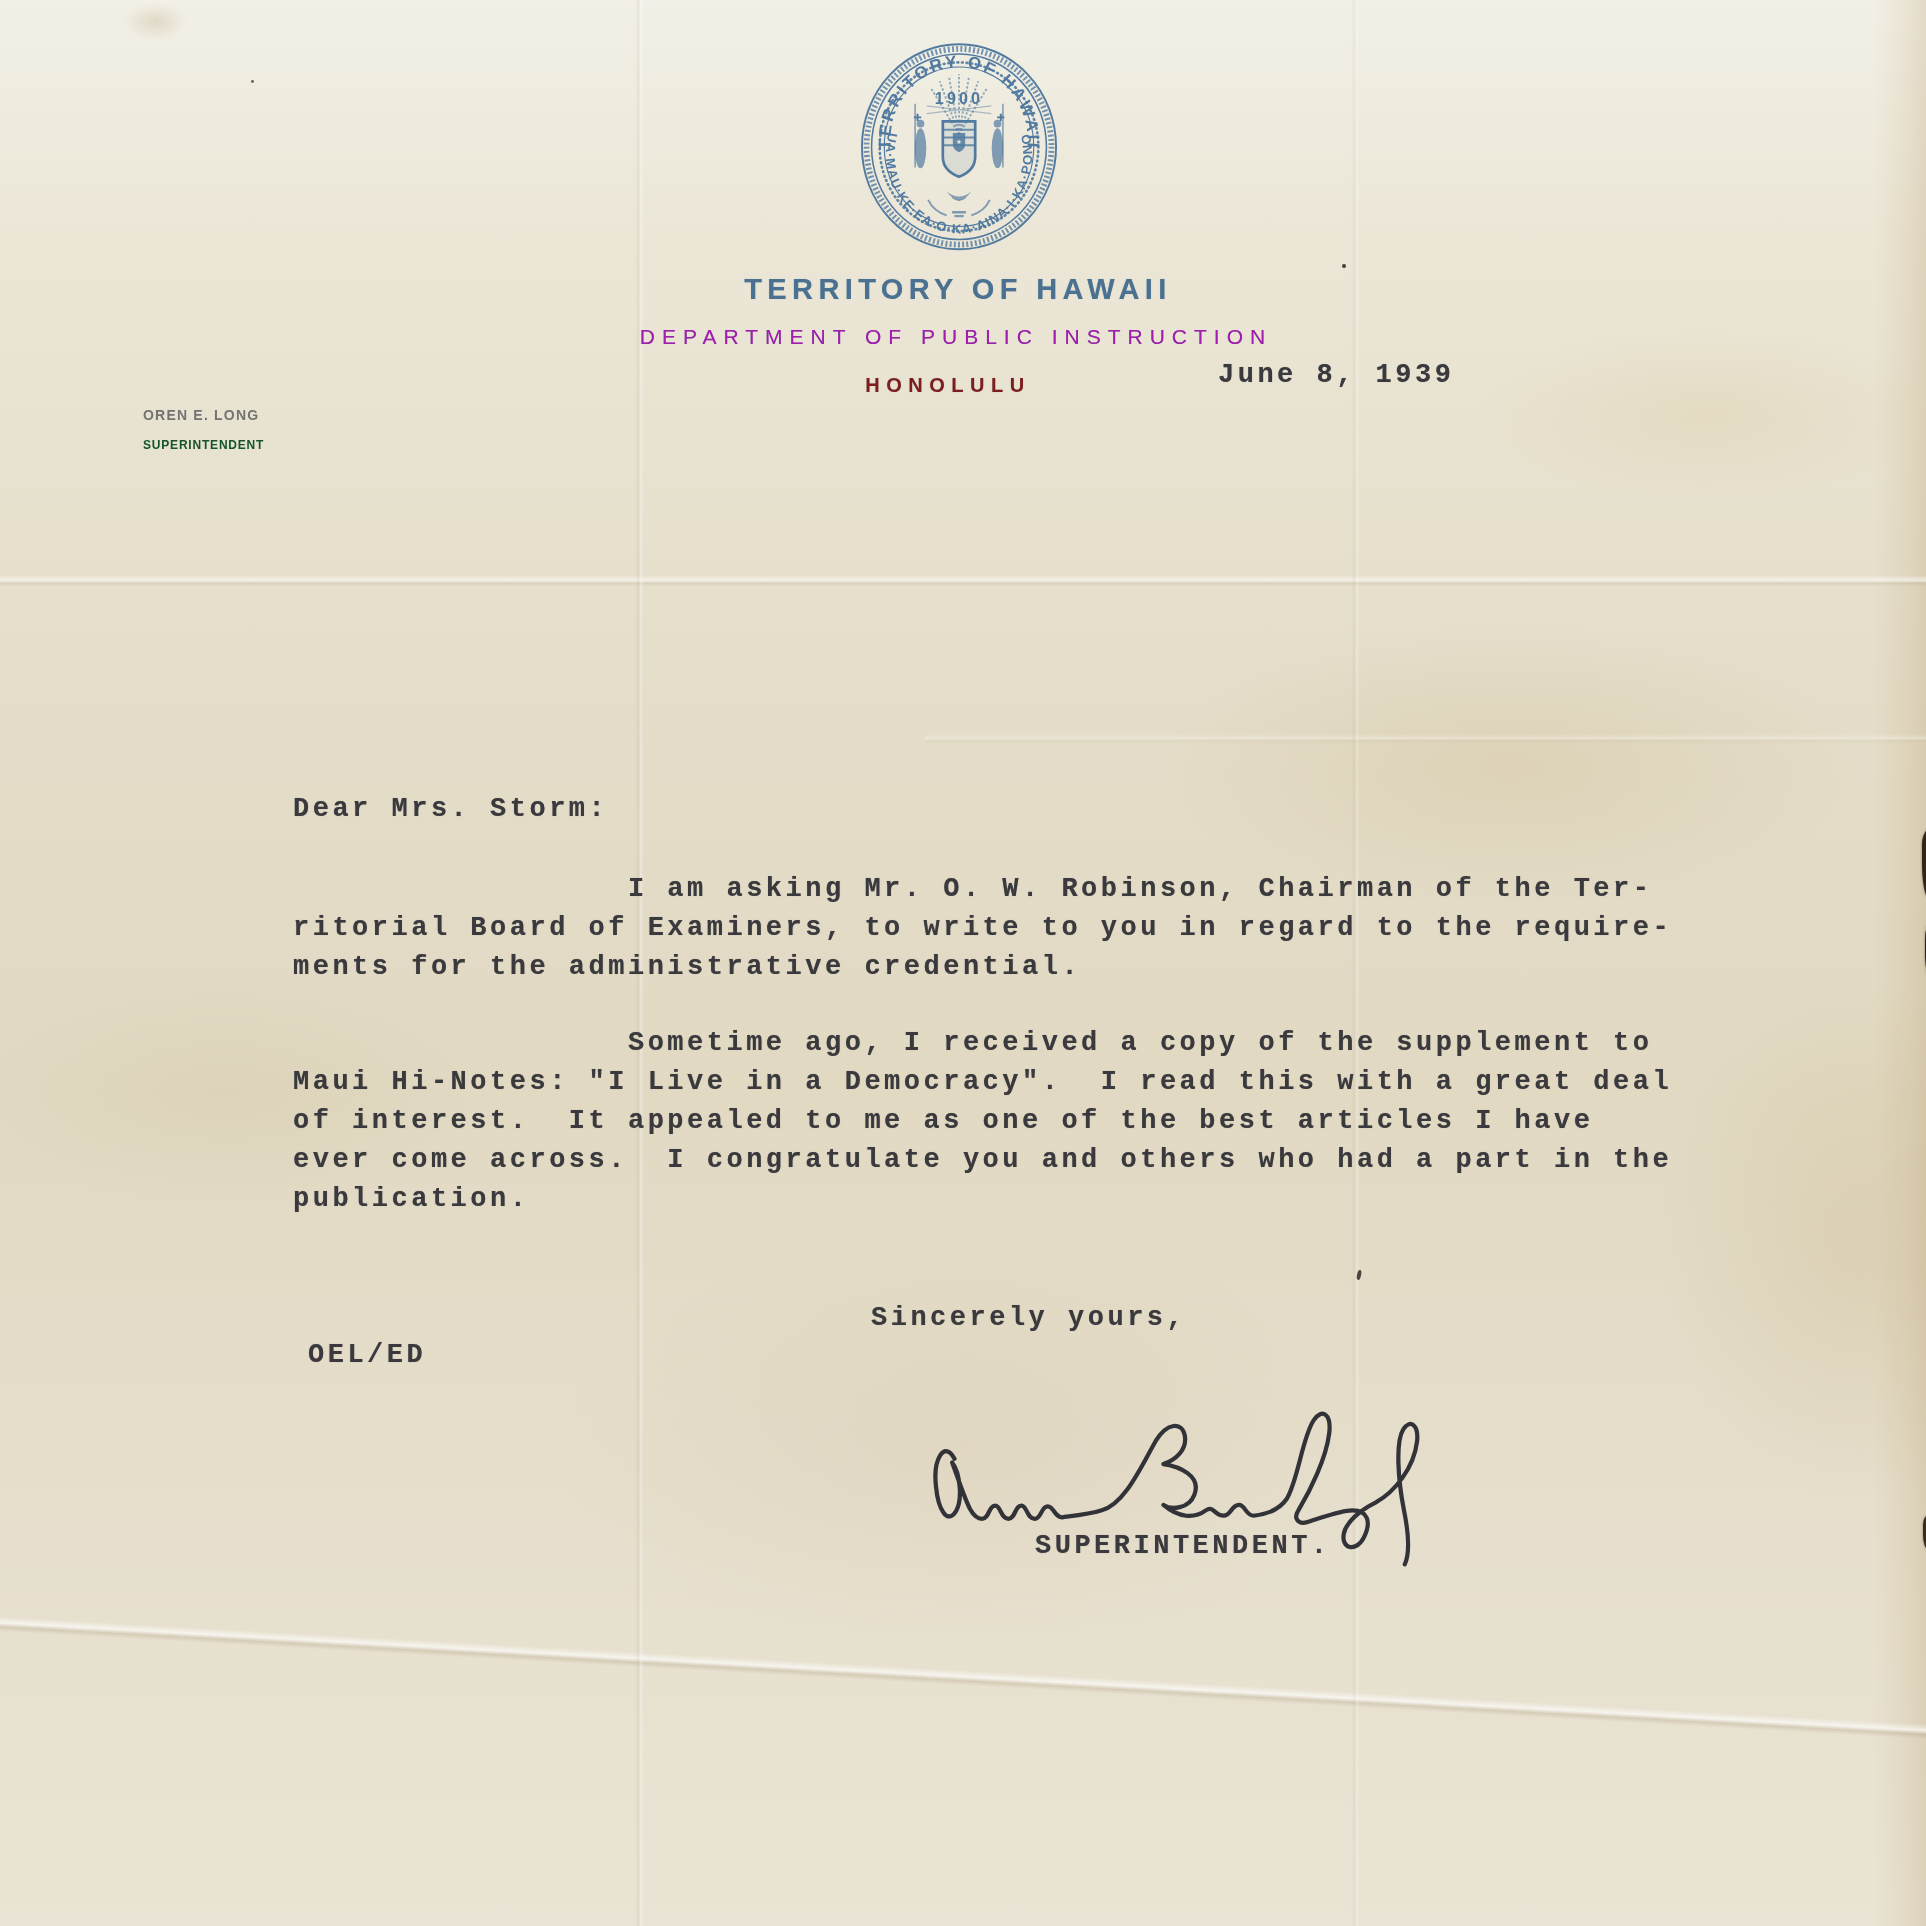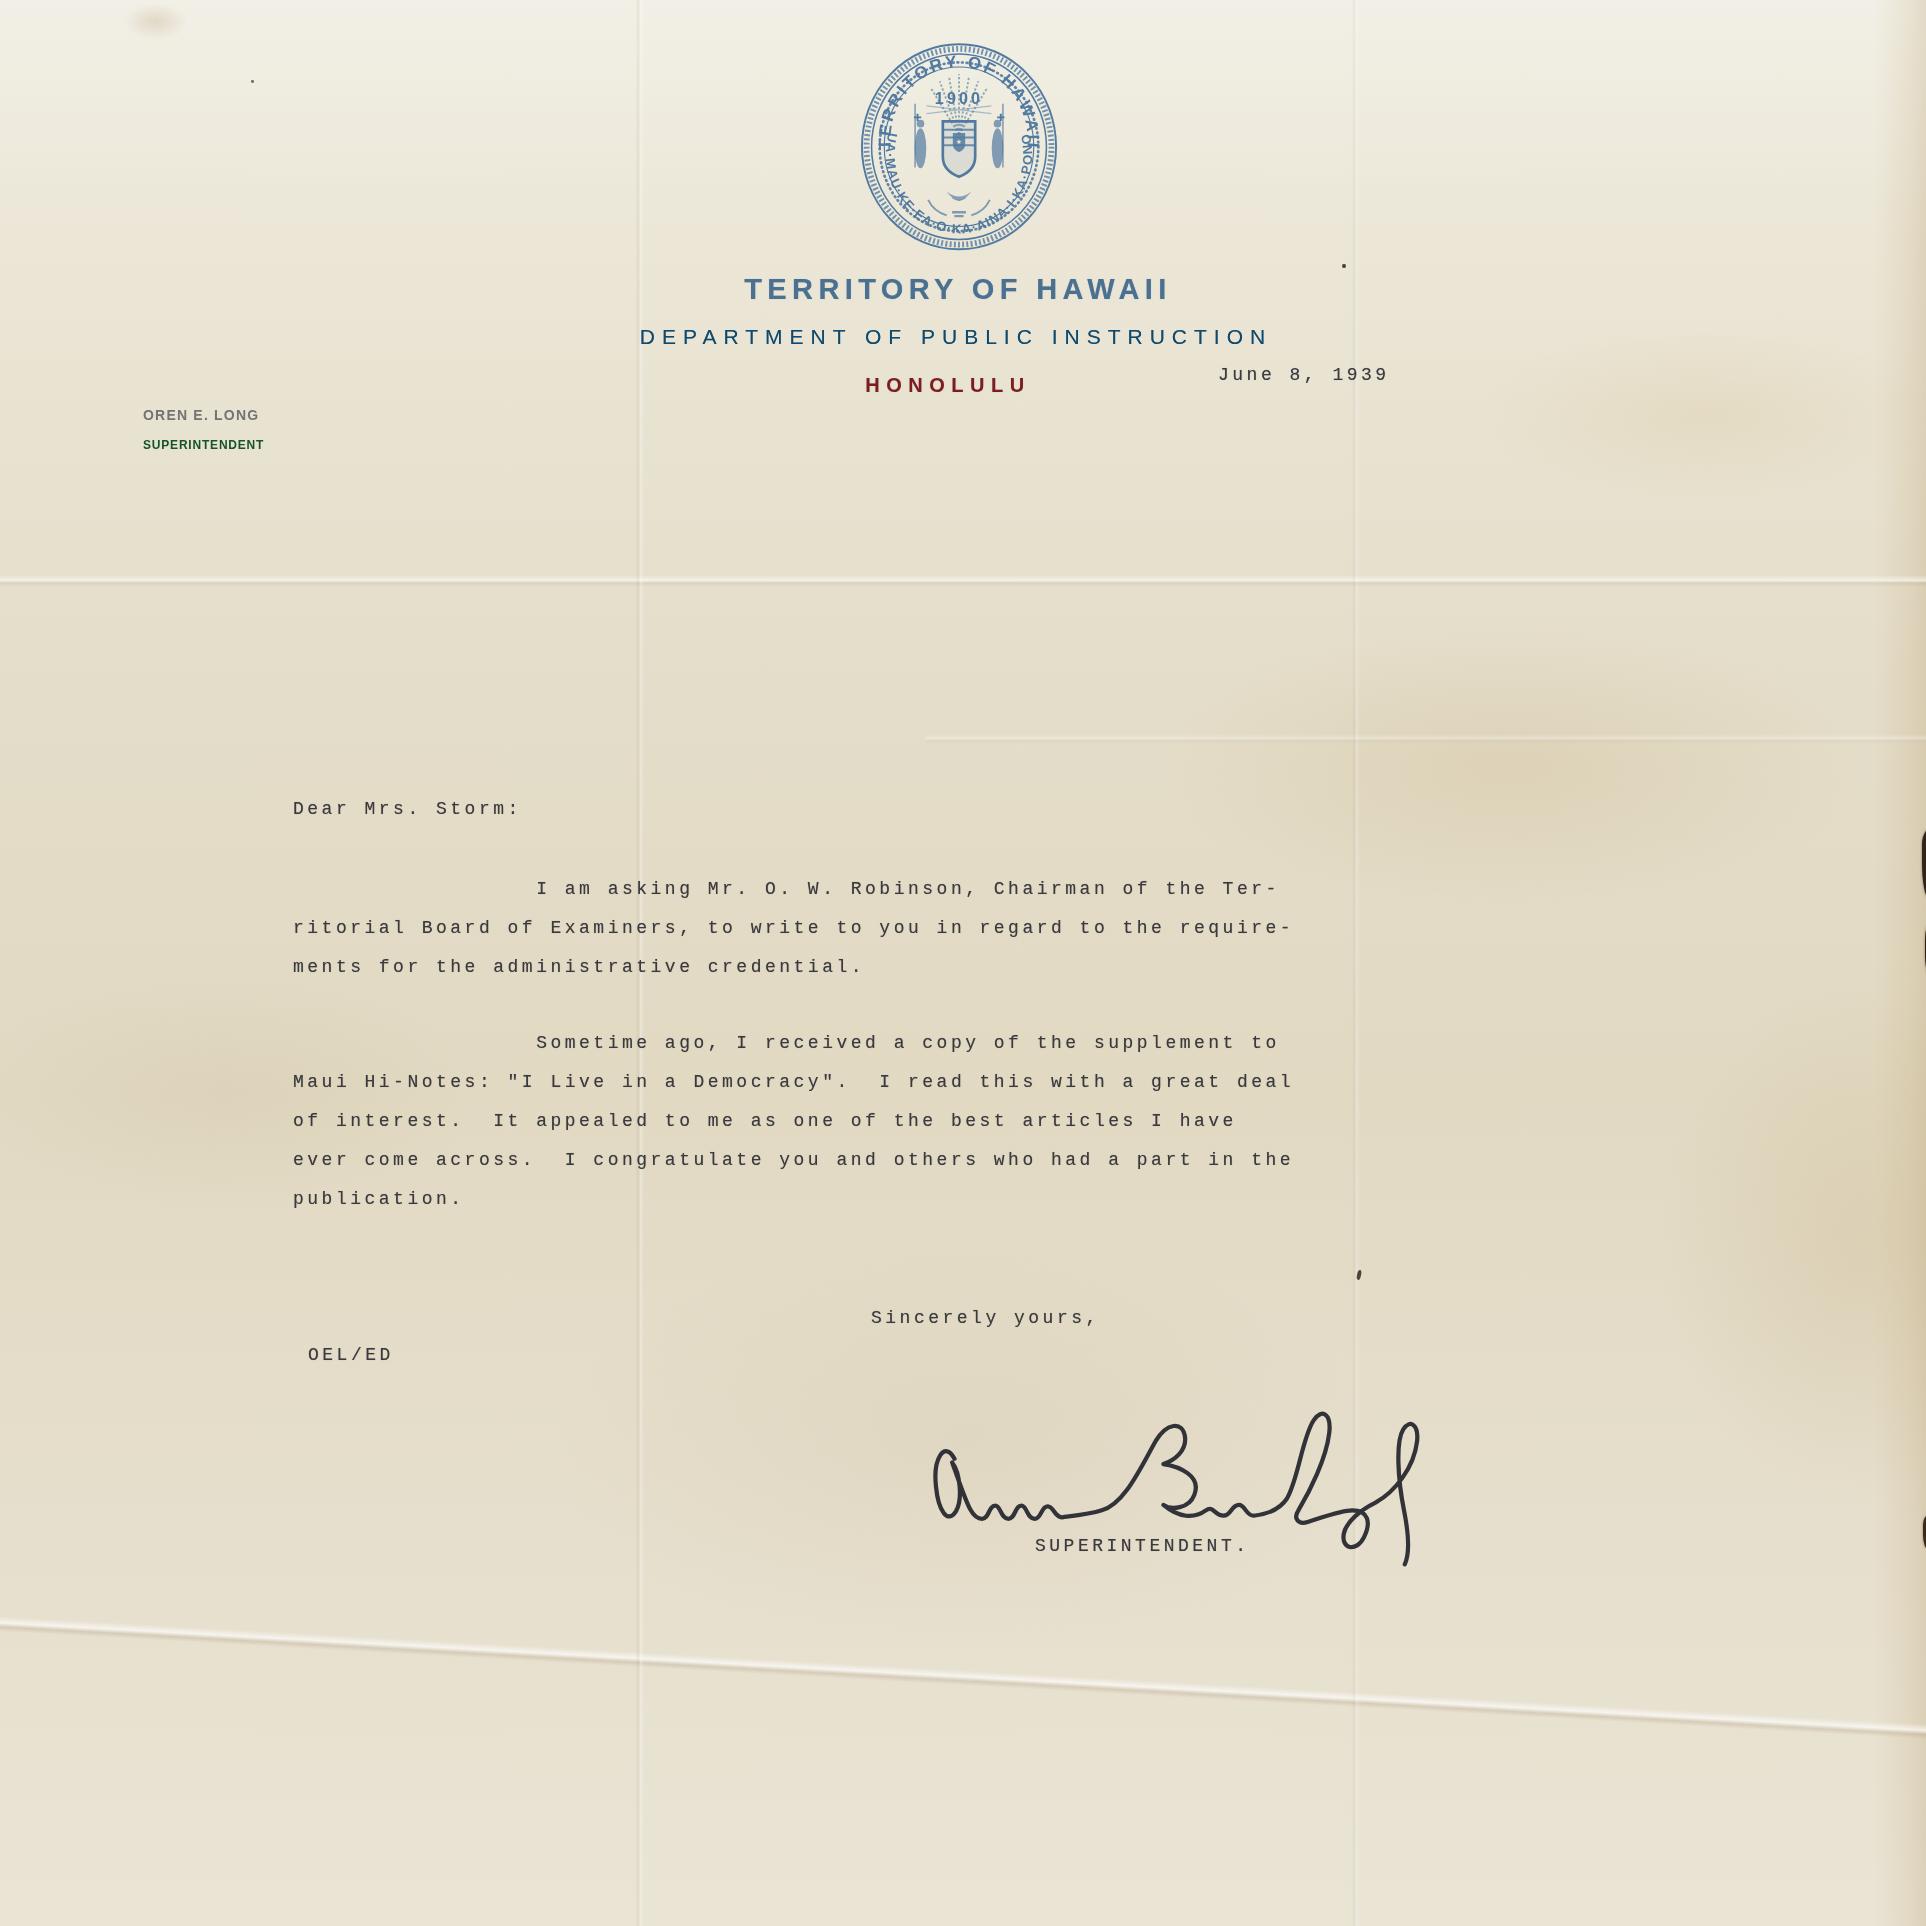--- a/index.html
+++ b/index.html
@@ -70,32 +70,32 @@
   .speck-1{left:1357px;top:1270px;width:4.2px;height:10.4px;transform:rotate(12deg);}
   .speck-2{left:1342px;top:264px;width:3.5px;height:4.2px;}
   .speck-3{left:251px;top:80px;width:3.1px;height:3.1px;opacity:.8;}
 
   
   .hdr{position:absolute;white-space:nowrap;line-height:1;}
   .org-title{left:958px;top:275px;transform:translateX(-50%);
     font-size:29px;font-weight:700;letter-spacing:5.4px;color:#4a7191;
     text-shadow:0 0 0.8px rgba(74,113,145,.5);}
   .dept-title{left:956px;top:326px;transform:translateX(-50%);
-    font-size:21px;font-weight:400;letter-spacing:7px;color:#0c4a6e;
+    font-size:21px;font-weight:400;letter-spacing:7px;color:#a21caf;
     text-shadow:0 0 0.4px rgba(80,101,122,.6);}
   .city-title{left:948px;top:375px;transform:translateX(-50%);
     font-size:20px;font-weight:700;letter-spacing:6.5px;color:#7f1d1d;
     text-shadow:0 0 0.8px rgba(74,113,145,.45);}
   .official-name{left:143px;top:408px;font-size:14px;font-weight:700;letter-spacing:1.2px;color:#737373;}
   .official-title{left:143px;top:439px;font-size:12px;font-weight:700;letter-spacing:0.8px;color:#14532d;}
 
   .typed{
     position:absolute;white-space:pre;
     font-family:"Liberation Mono","DejaVu Sans Mono",monospace;
-    font-weight:400;font-size:18px;line-height:39px;letter-spacing:3.5px;
+    font-weight:700;font-size:27px;line-height:39px;letter-spacing:3.5px;
     color:#3a3a3e;text-shadow:0 0 0.8px rgba(58,58,62,.45);
   }
   .t-date{left:1218px;top:356px;}
   .t-recipient{left:297px;top:636px;}
   .t-salutation{left:293px;top:790px;}
   .t-para1{left:293px;top:870px;}
   .t-para2{left:293px;top:1024px;}
   .t-closing{left:871px;top:1299px;}
   .t-reference{left:308px;top:1336px;}
   .t-signed-title{left:996px;top:1527px;margin-left:39px;}

